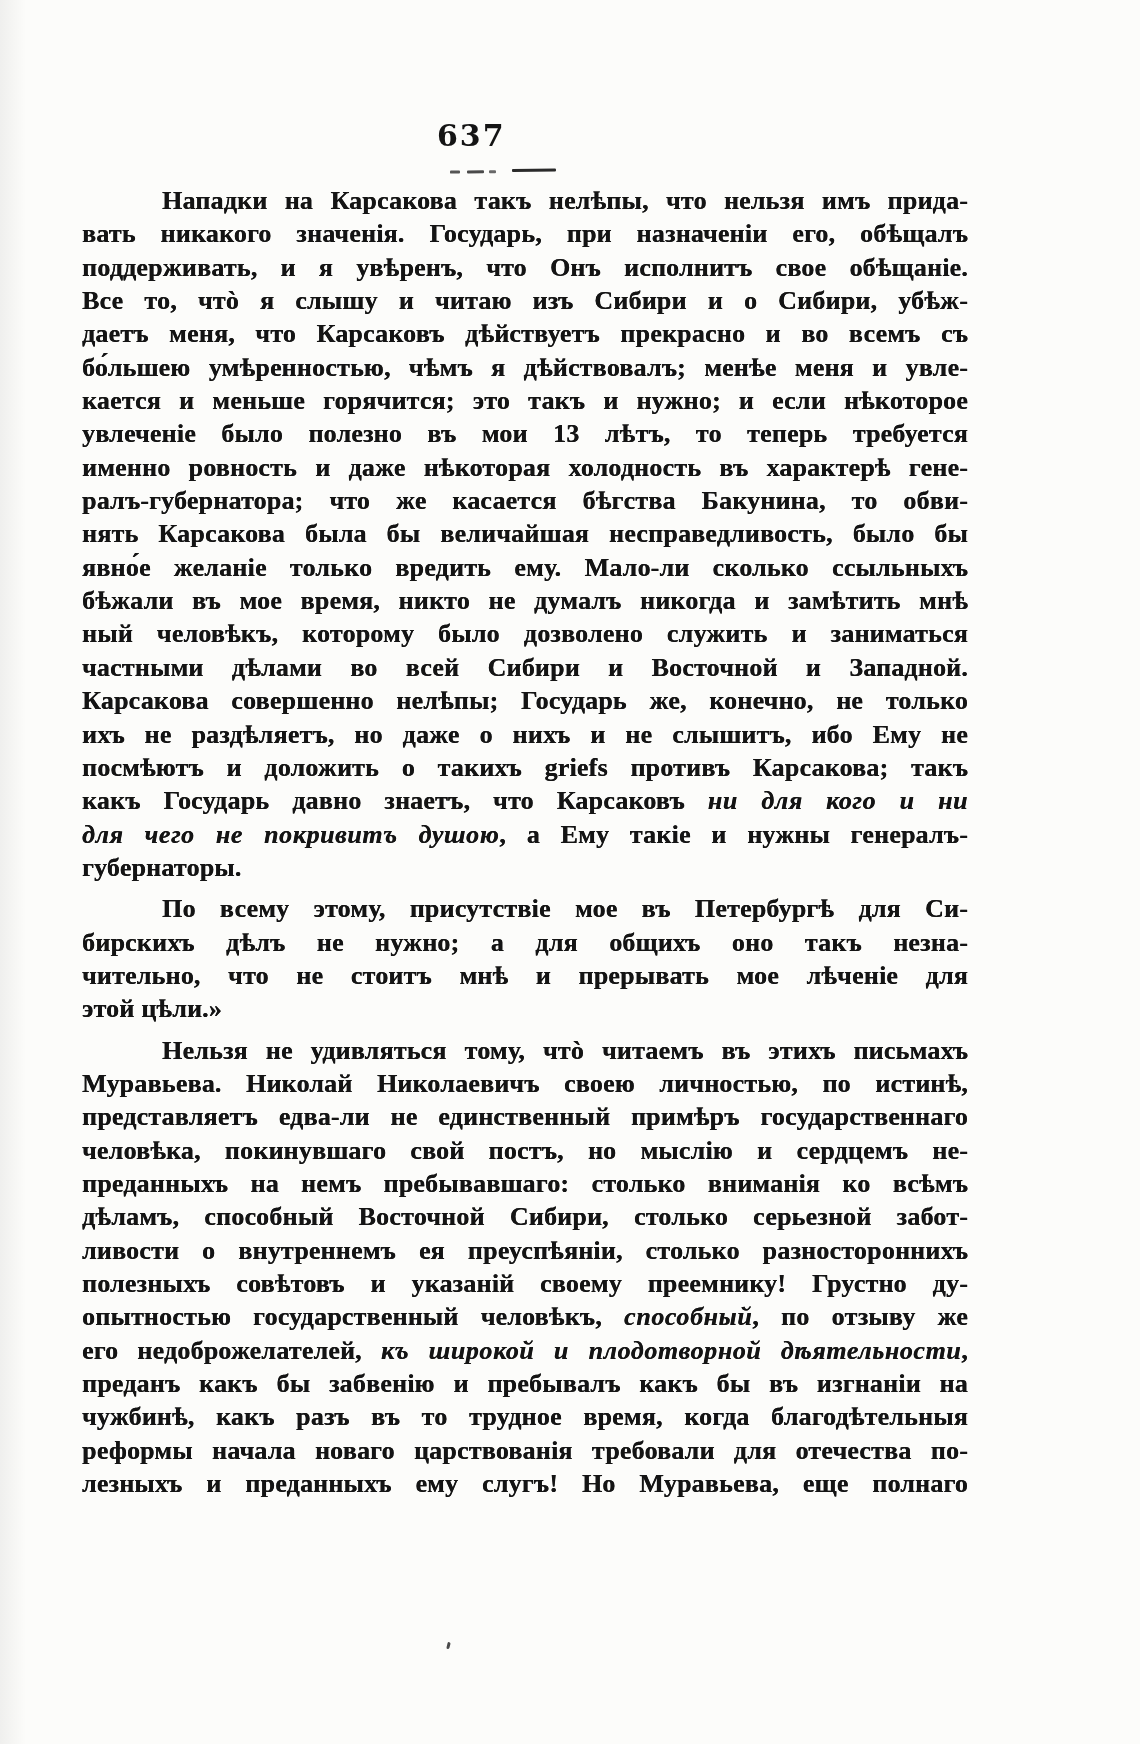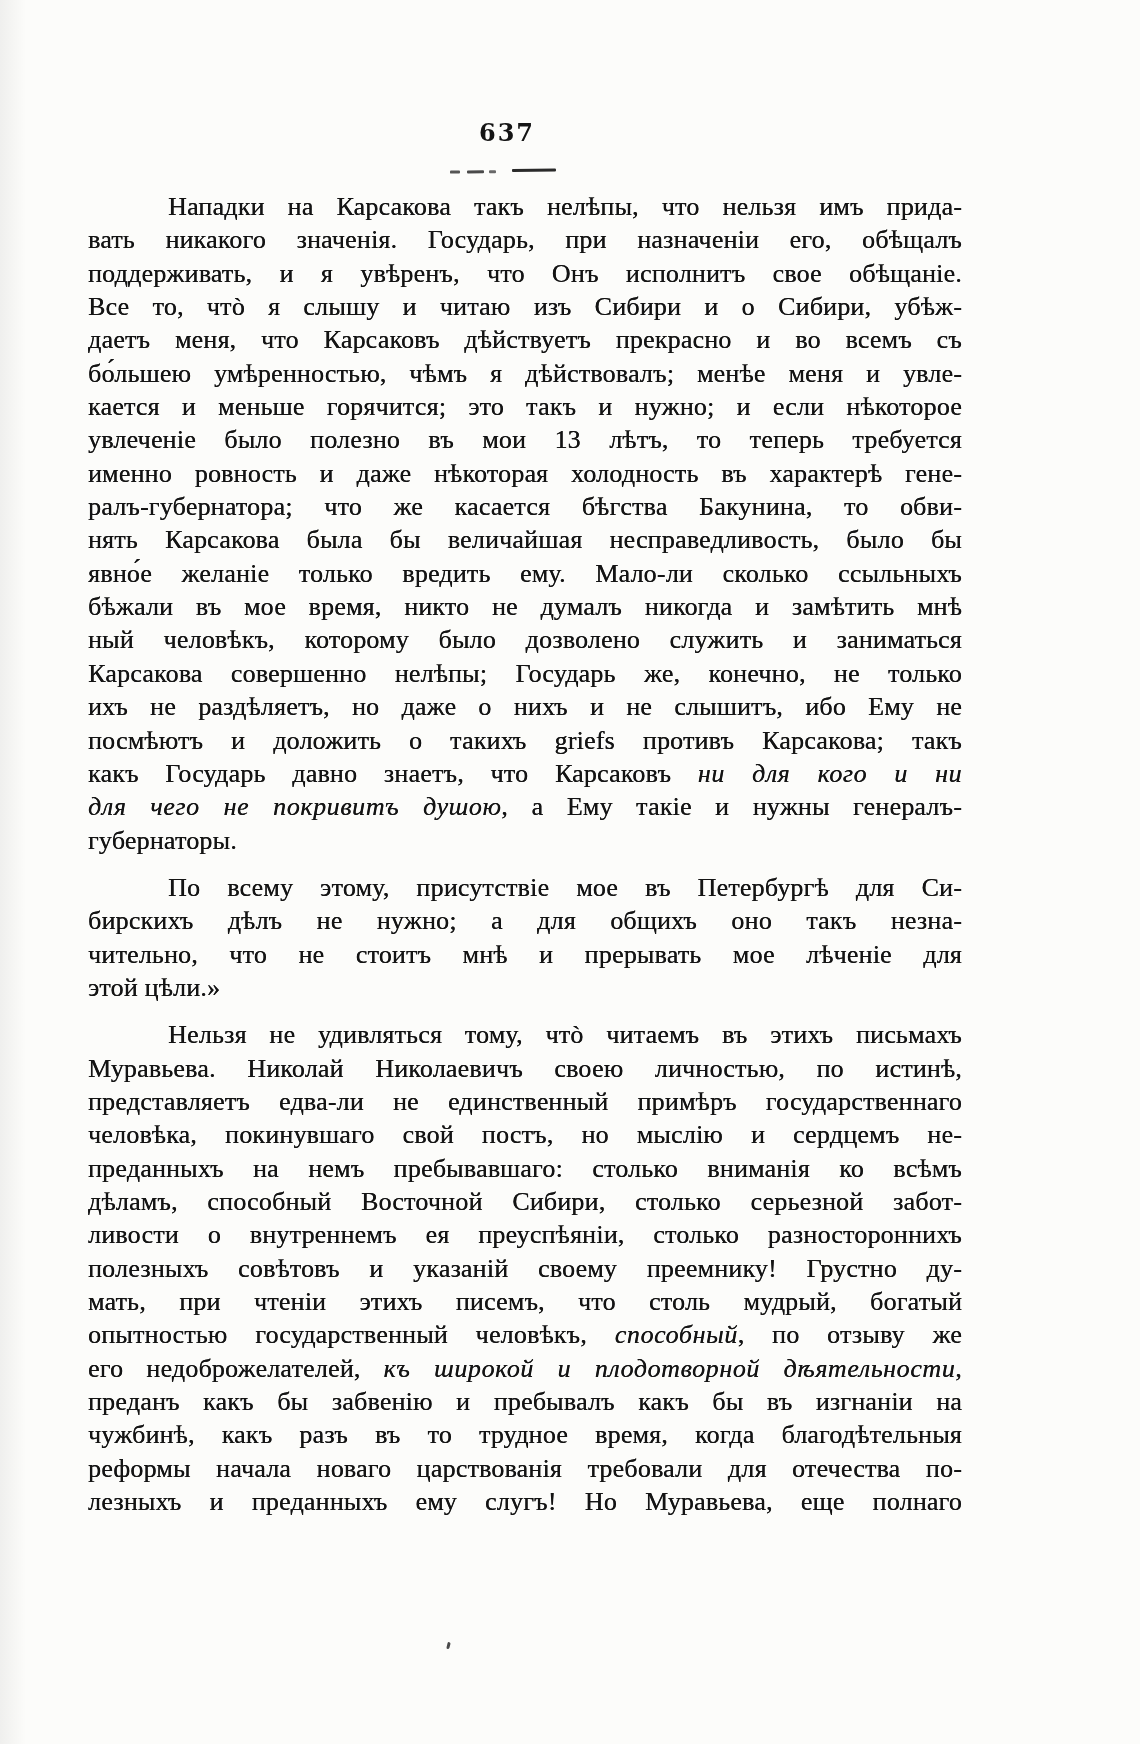--- a/index.html
+++ b/index.html
@@ -15,23 +15,22 @@
     overflow: hidden;
     font-family: "Liberation Serif", "DejaVu Serif", serif;
     color: var(--ink, #141414);
   }
   
   #page-number {
     position: absolute;
     top: 118px;
     left: 437px;
     width: 140px;
-    text-align: center;
     font-family: "DejaVu Serif", "Liberation Serif", serif;
-    font-size: 24px;
+    font-size: 30px;
     font-weight: 700;
     letter-spacing: 2px;
     color: var(--ink, #141414);
   }
   #page-number-rule {
     position: absolute;
     top: 169px;
     left: 450px;
     width: 120px;
     height: 4px;
@@ -52,21 +51,21 @@
   #text-block {
     position: absolute;
     top: 176px;
     left: 74px;
     width: 902px;
     font-size: 26px;
     line-height: 33.35px;
     letter-spacing: 0.2px;
     text-shadow: 0.25px 0 0 currentColor; 
   }
-  .paragraph { margin: 14px; }
+  .paragraph { margin: 8px; font-weight: bold; }
   .line {
     height: 33.35px;
     overflow: hidden;
     text-align: justify;
     text-align-last: justify;
   }
   .line.indent { text-indent: 80px; }
   .line.para-end {
     text-align: center;
     text-align-last: left;
@@ -115,20 +114,21 @@
         <div class="line"><span>даетъ меня, что Карсаковъ дѣйствуетъ прекрасно и во всемъ съ</span></div>
         <div class="line"><span>бо́льшею умѣренностью, чѣмъ я дѣйствовалъ; менѣе меня и увле-</span></div>
         <div class="line"><span>кается и меньше горячится; это такъ и нужно; и если нѣкоторое</span></div>
         <div class="line"><span>увлеченіе было полезно въ мои 13 лѣтъ, то теперь требуется</span></div>
         <div class="line"><span>именно ровность и даже нѣкоторая холодность въ характерѣ гене-</span></div>
         <div class="line"><span>ралъ-губернатора; что же касается бѣгства Бакунина, то обви-</span></div>
         <div class="line"><span>нять Карсакова была бы величайшая несправедливость, было бы</span></div>
         <div class="line"><span>явно́е желаніе только вредить ему. Мало-ли сколько ссыльныхъ</span></div>
         <div class="line"><span>бѣжали въ мое время, никто не думалъ никогда и замѣтить мнѣ</span></div>
         <div class="line"><span>ный человѣкъ, которому было дозволено служить и заниматься</span></div>
+        <div class="line"><span>частными дѣлами во всей Сибири и Восточной и Западной.</span></div>
         <div class="line"><span>Карсакова совершенно нелѣпы; Государь же, конечно, не только</span></div>
         <div class="line"><span>ихъ не раздѣляетъ, но даже о нихъ и не слышитъ, ибо Ему не</span></div>
         <div class="line"><span>посмѣютъ и доложить о такихъ griefs противъ Карсакова; такъ</span></div>
         <div class="line"><span>какъ Государь давно знаетъ, что Карсаковъ </span><i>ни для кого и ни</i></div>
         <div class="line"><i>для чего не покривитъ душою</i><span>, а Ему такіе и нужны генералъ-</span></div>
         <div class="line para-end"><span>губернаторы.</span></div>
       </div>
       <div class="paragraph">
         <div class="line indent"><span>По всему этому, присутствіе мое въ Петербургѣ для Си-</span></div>
         <div class="line"><span>бирскихъ дѣлъ не нужно; а для общихъ оно такъ незна-</span></div>
@@ -137,21 +137,20 @@
       </div>
       <div class="paragraph">
         <div class="line indent"><span>Нельзя не удивляться тому, чтò читаемъ въ этихъ письмахъ</span></div>
         <div class="line"><span>Муравьева. Николай Николаевичъ своею личностью, по истинѣ,</span></div>
         <div class="line"><span>представляетъ едва-ли не единственный примѣръ государственнаго</span></div>
         <div class="line"><span>человѣка, покинувшаго свой постъ, но мыслію и сердцемъ не-</span></div>
         <div class="line"><span>преданныхъ на немъ пребывавшаго: столько вниманія ко всѣмъ</span></div>
         <div class="line"><span>дѣламъ, способный Восточной Сибири, столько серьезной забот-</span></div>
         <div class="line"><span>ливости о внутреннемъ ея преуспѣяніи, столько разностороннихъ</span></div>
         <div class="line"><span>полезныхъ совѣтовъ и указаній своему преемнику! Грустно ду-</span></div>
-        <div class="line"><span>мать, при чтеніи этихъ писемъ, что столь мудрый, богатый</span></div>
         <div class="line"><span>опытностью государственный человѣкъ, </span><i>способный</i><span>, по отзыву же</span></div>
         <div class="line"><span>его недоброжелателей, </span><i>къ широкой и плодотворной дѣятельности</i><span>,</span></div>
         <div class="line"><span>преданъ какъ бы забвенію и пребывалъ какъ бы въ изгнаніи на</span></div>
         <div class="line"><span>чужбинѣ, какъ разъ въ то трудное время, когда благодѣтельныя</span></div>
         <div class="line"><span>реформы начала новаго царствованія требовали для отечества по-</span></div>
         <div class="line"><span>лезныхъ и преданныхъ ему слугъ! Но Муравьева, еще полнаго</span></div>
       </div>
     </div>
 
   <div id="ink-speck"></div>

